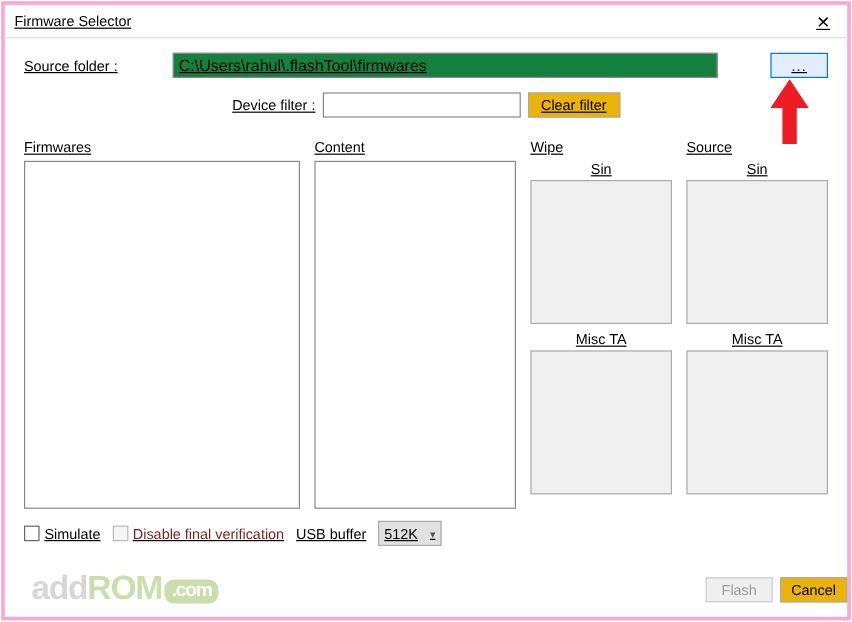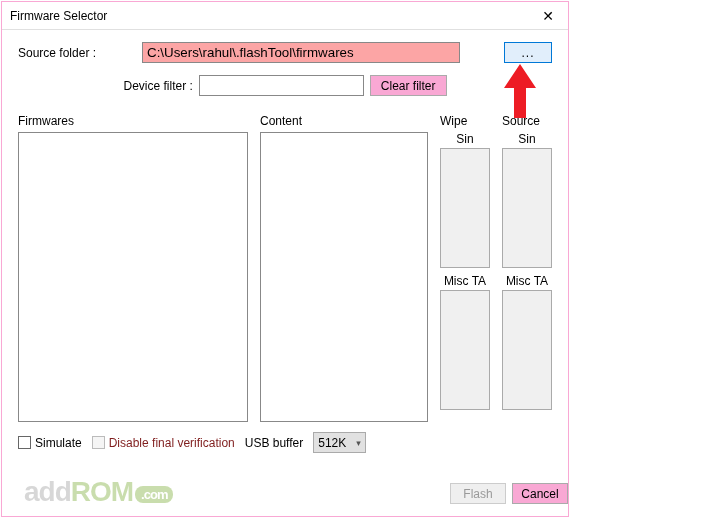--- a/index.html
+++ b/index.html
@@ -7,26 +7,27 @@
     margin: 0;
     font-family: "Segoe UI", Tahoma, sans-serif;
     font-size: 12px;
     background: #fff;
     width: 710px;
     height: 518px;
     overflow: hidden;
     position: relative;
   }
   .window {
-    border: 1px solid #f9a8d4;
-    width: 568px;
+    border: 3px solid #f9a8d4;
+    width: 708px;
     height: 516px;
     margin: 1px;
     background: #fff;
     position: relative;
+    text-decoration: underline;
   }
   .titlebar {
     height: 28px;
     display: flex;
     align-items: center;
     padding: 0 8px;
     border-bottom: 1px solid #e0e0e0;
   }
   .titlebar .title { flex: 1; }
   .titlebar .close {
@@ -46,21 +47,21 @@
     align-items: center;
     gap: 6px;
   }
   .src-row { margin-bottom: 12px; gap: 44px; }
   .src-row label { width: 80px; text-align: left; }
   .src-input {
     flex: 1;
     height: 21px;
     border: 1px solid #888;
     padding: 2px 4px;
-    background: #fca5a5;
+    background: #15803d;
   }
   .browse-btn {
     width: 48px;
     height: 21px;
     border: 1px solid #0078d7;
     background: #e1eefb;
     display: flex;
     align-items: center;
     justify-content: center;
     letter-spacing: 1px;
@@ -72,21 +73,21 @@
   }
   .filter-input {
     width: 165px;
     height: 21px;
     border: 1px solid #888;
     padding: 2px 4px;
   }
   .btn {
     height: 21px;
     border: 1px solid #aaa;
-    background: #f9a8d4;
+    background: #eab308;
     padding: 0 10px;
     display: inline-flex;
     align-items: center;
     justify-content: center;
   }
   .panels {
     display: flex;
     gap: 12px;
     margin-bottom: 8px;
   }
@@ -171,21 +172,21 @@
     font-size: 28px;
     letter-spacing: -1px;
     color: rgba(140,140,140,0.35);
     display: flex;
     align-items: baseline;
   }
   .watermark .rom {
     color: rgba(120,170,50,0.4);
   }
   .watermark .dotcom {
-    font-size: 13px;
+    font-size: 16px;
     font-weight: bold;
     background: rgba(120,170,50,0.4);
     color: #fff;
     border-radius: 8px;
     padding: 1px 6px;
     margin-left: 2px;
     position: relative;
     top: -2px;
   }
 </style>

